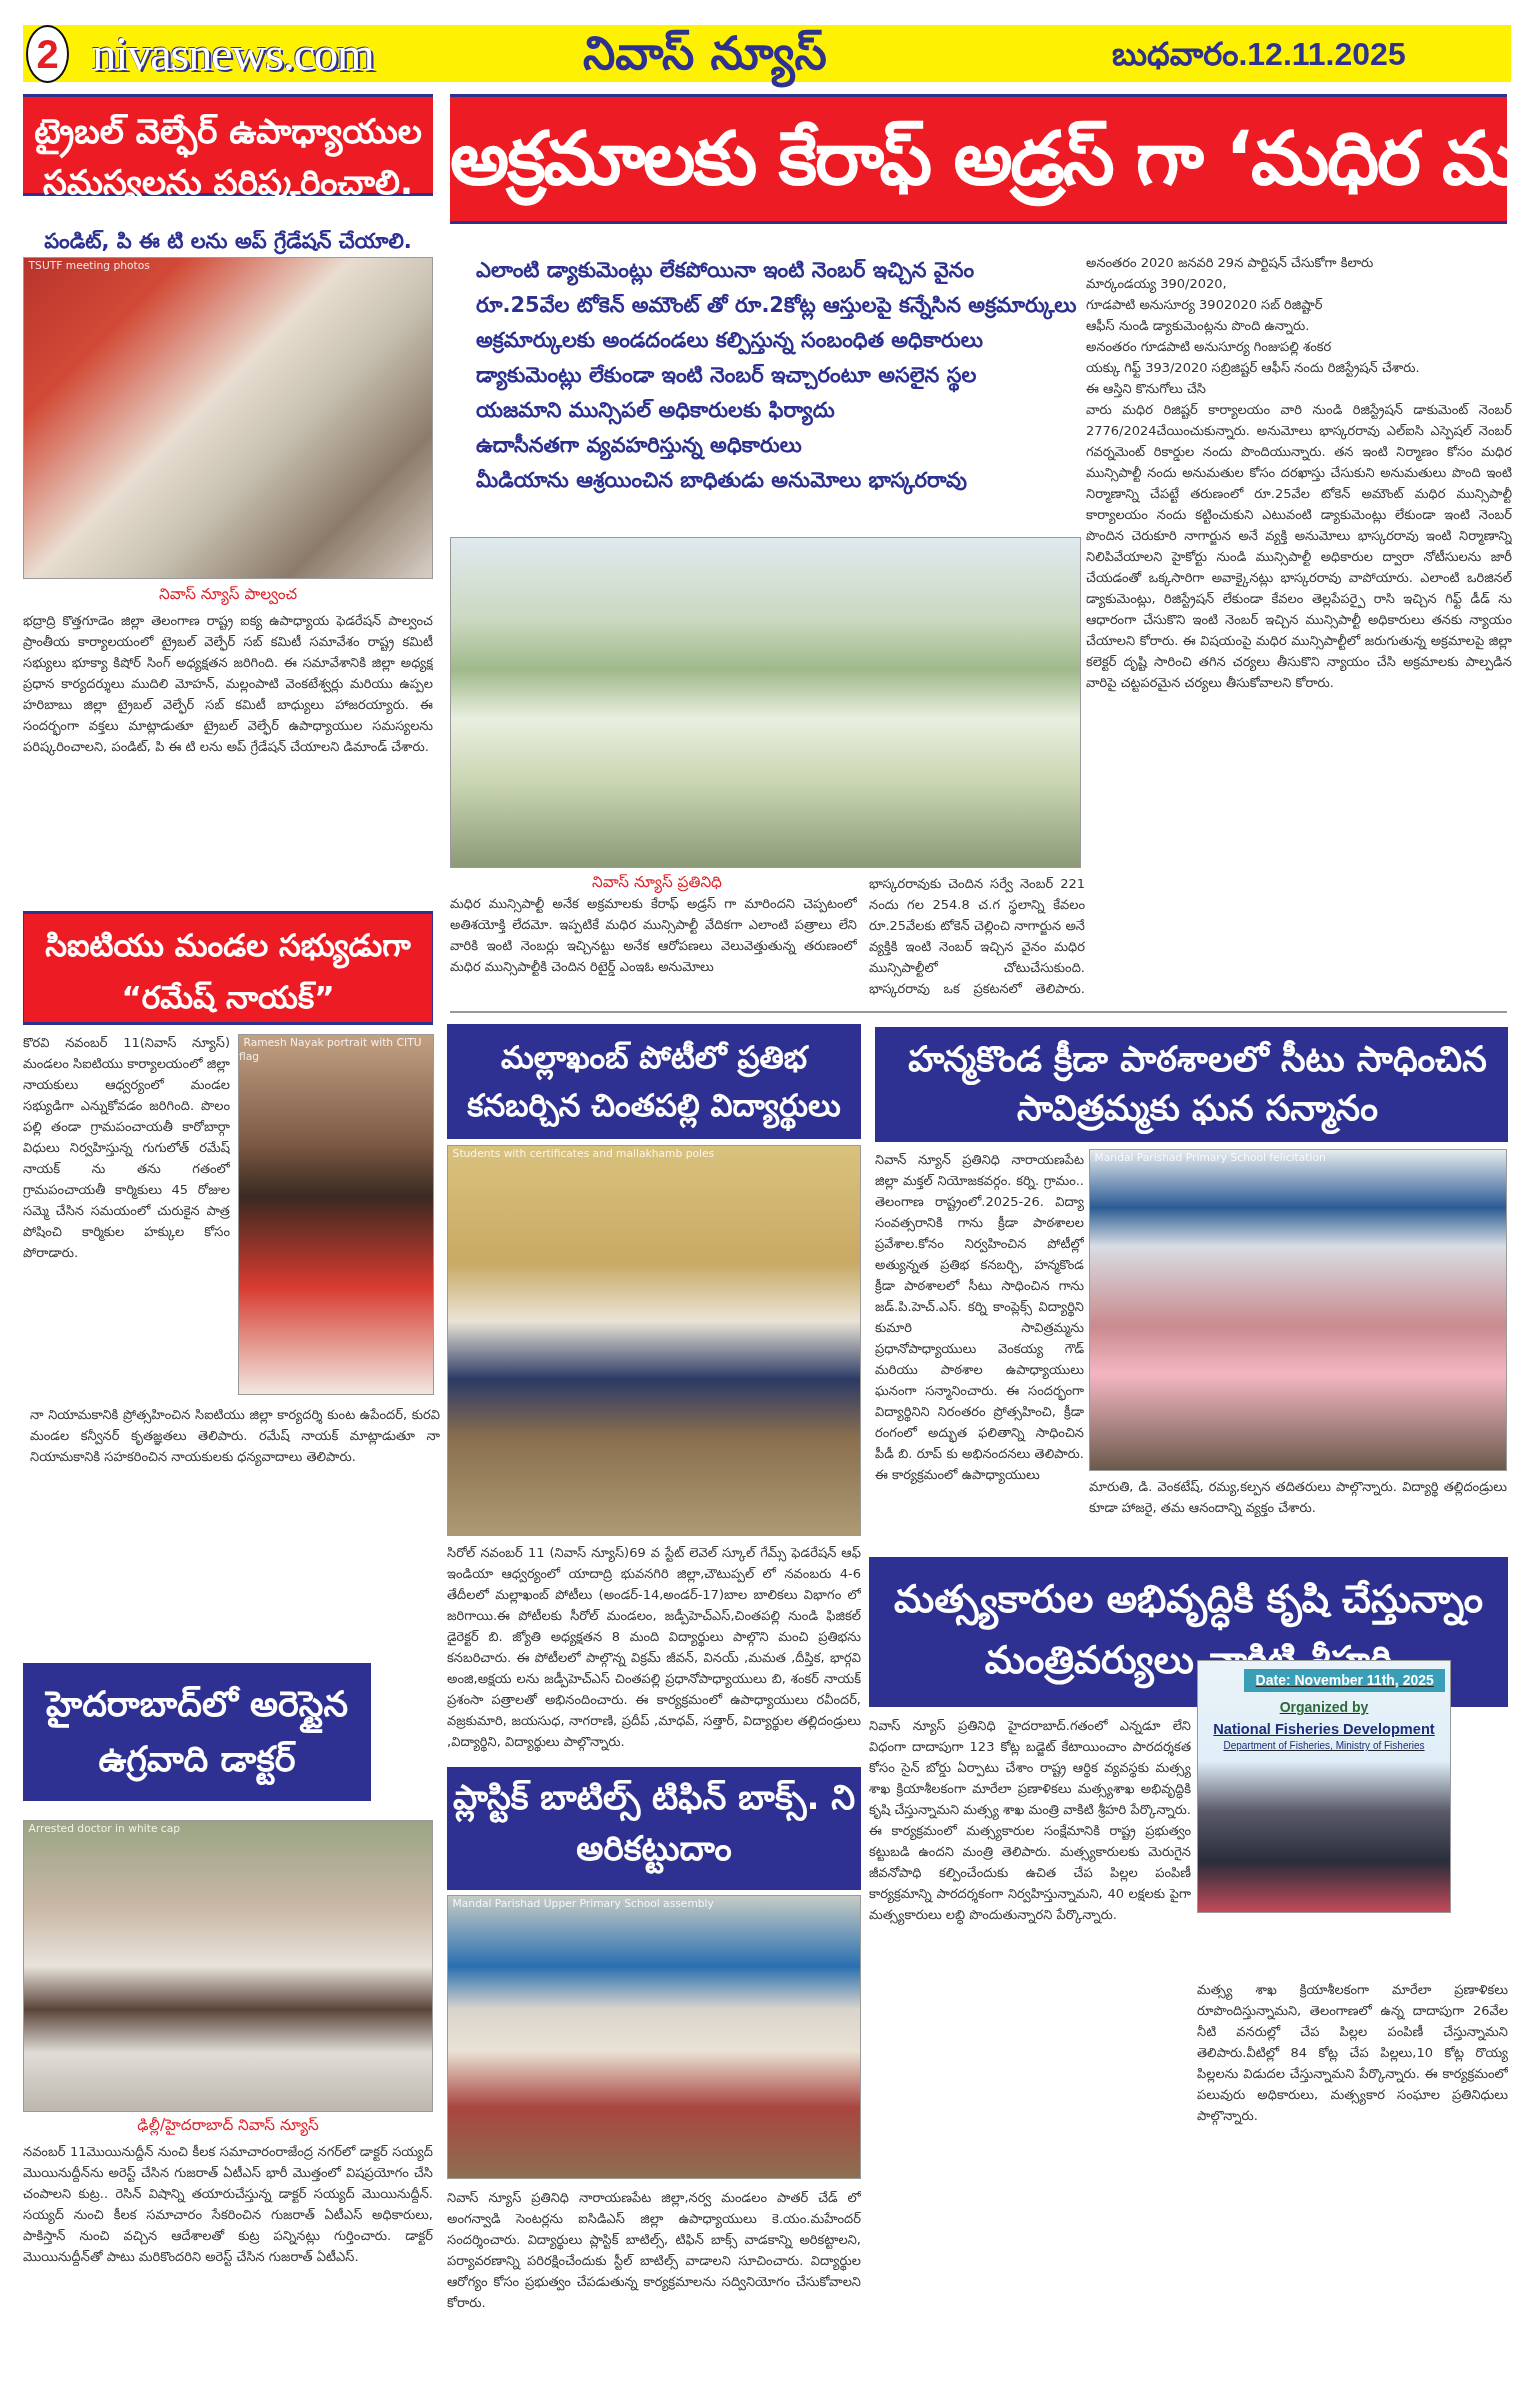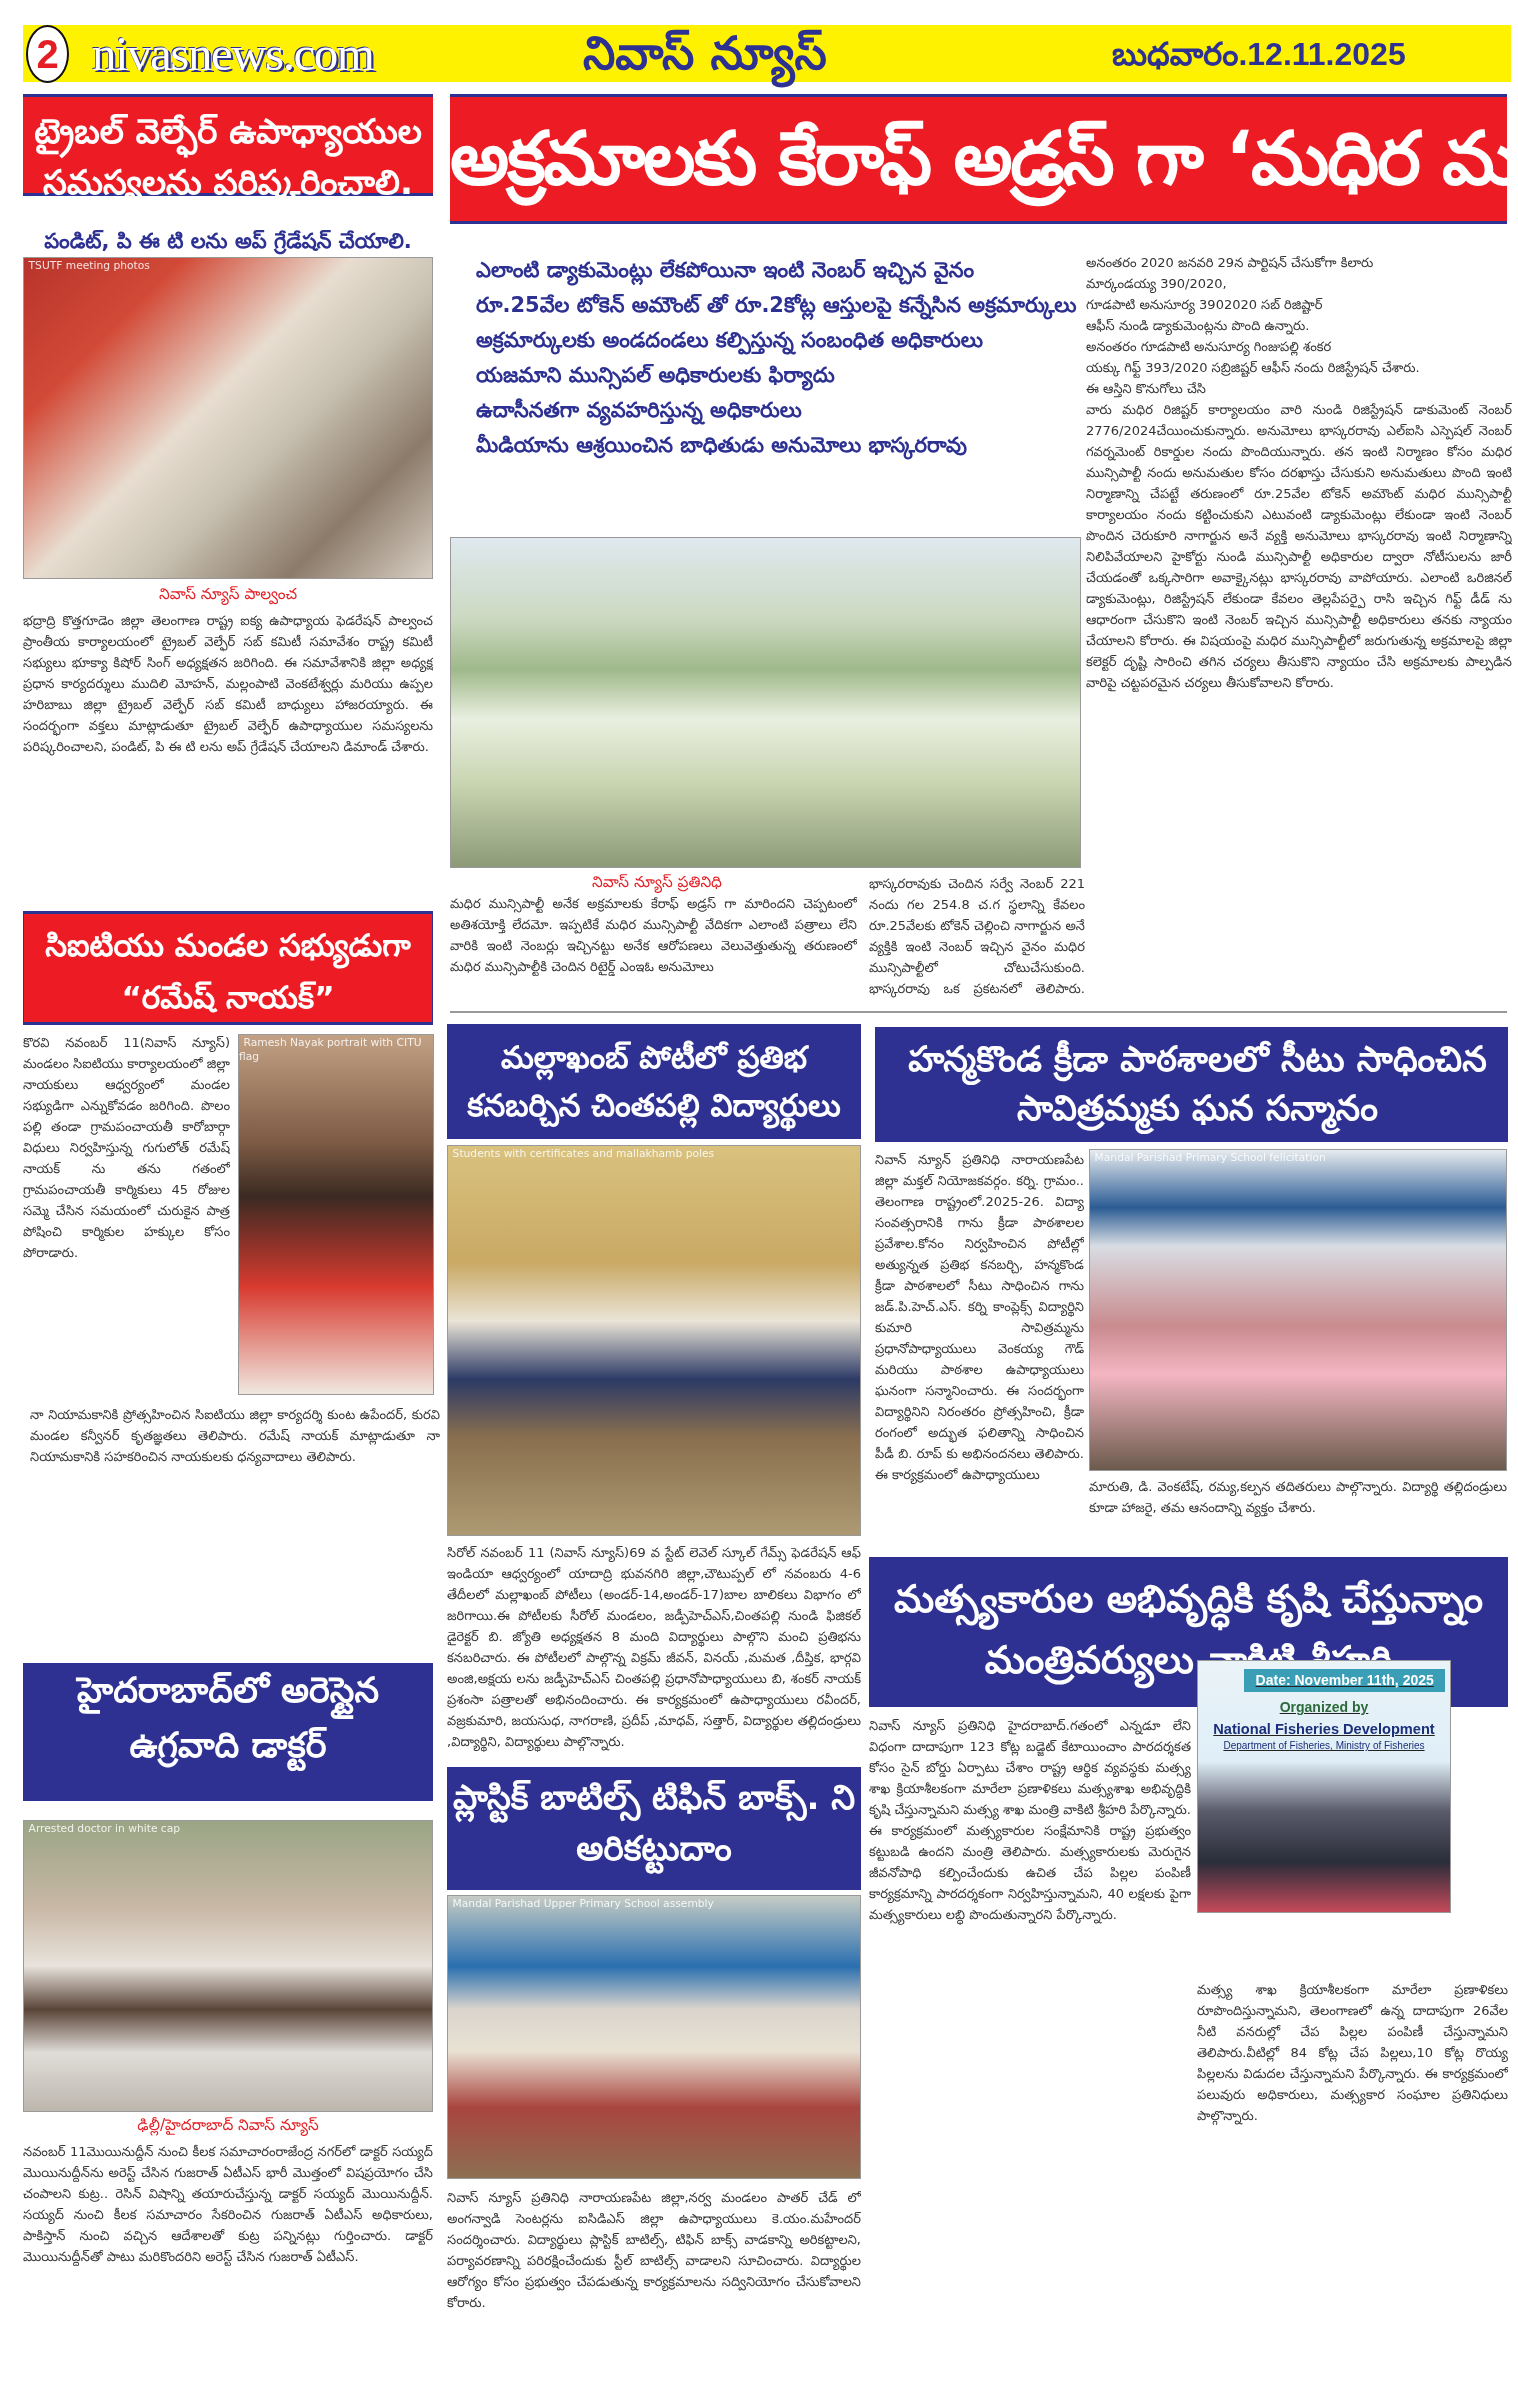--- a/index.html
+++ b/index.html
@@ -46,20 +46,21 @@
 <div class="abs caption-red" style="left:23px;top:585px;width:410px;">నివాస్ న్యూస్ పాల్వంచ</div>
 <div class="abs body-text" style="left:23px;top:610px;width:410px;height:292px;overflow:hidden;">భద్రాద్రి కొత్తగూడెం జిల్లా తెలంగాణ రాష్ట్ర ఐక్య ఉపాధ్యాయ ఫెడరేషన్ పాల్వంచ ప్రాంతీయ కార్యాలయంలో ట్రైబల్ వెల్ఫేర్ సబ్ కమిటీ సమావేశం రాష్ట్ర కమిటీ సభ్యులు భూక్యా కిషోర్ సింగ్ అధ్యక్షతన జరిగింది. ఈ సమావేశానికి జిల్లా అధ్యక్ష ప్రధాన కార్యదర్శులు ముదిలి మోహన్, మల్లంపాటి వెంకటేశ్వర్లు మరియు ఉప్పల హరిబాబు జిల్లా ట్రైబల్ వెల్ఫేర్ సబ్ కమిటీ బాధ్యులు హాజరయ్యారు. ఈ సందర్భంగా వక్తలు మాట్లాడుతూ ట్రైబల్ వెల్ఫేర్ ఉపాధ్యాయుల సమస్యలను పరిష్కరించాలని, పండిట్, పి ఈ టి లను అప్ గ్రేడేషన్ చేయాలని డిమాండ్ చేశారు.</div>
 
 <div class="abs red-box" style="left:450px;top:94px;width:1057px;height:130px;padding-top:7.7px;">
   <span style="font-size:74px;line-height:107px;display:block;white-space:nowrap;letter-spacing:-2.3px;">అక్రమాలకు కేరాఫ్ అడ్రస్ గా ‘మధిర మున్సిపాల్టీ’..!</span>
 </div>
 <div class="abs bullets" style="left:476px;top:253px;width:614px;">
   <div>ఎలాంటి డ్యాకుమెంట్లు లేకపోయినా ఇంటి నెంబర్ ఇచ్చిన వైనం</div>
   <div>రూ.25వేల టోకెన్ అమౌంట్  తో రూ.2కోట్ల ఆస్తులపై కన్నేసిన అక్రమార్కులు</div>
   <div>అక్రమార్కులకు అండదండలు కల్పిస్తున్న సంబంధిత అధికారులు</div>
+  <div>డ్యాకుమెంట్లు లేకుండా ఇంటి నెంబర్ ఇచ్చారంటూ అసలైన స్థల</div>
   <div>యజమాని మున్సిపల్ అధికారులకు ఫిర్యాదు</div>
   <div>ఉదాసీనతగా వ్యవహరిస్తున్న అధికారులు</div>
   <div>మీడియాను ఆశ్రయించిన బాధితుడు అనుమోలు భాస్కరరావు</div>
 </div>
 <div class="abs photo" style="left:450px;top:537px;width:631px;height:331px;background:linear-gradient(180deg,#dfe9ef 0%,#cbd8c0 25%,#9fb98a 40%,#e9efe0 55%,#c8d4b0 75%,#8c9a78 100%);"></div>
 <div class="abs caption-red" style="left:450px;top:873px;width:414px;">నివాస్ న్యూస్ ప్రతినిధి</div>
 <div class="abs body-text" style="left:450px;top:893px;width:407px;height:107px;overflow:hidden;">మధిర మున్సిపాల్టీ అనేక అక్రమాలకు కేరాఫ్ అడ్రస్ గా మారిందని చెప్పటంలో అతిశయోక్తి లేదమో. ఇప్పటికే మధిర మున్సిపాల్టీ వేదికగా ఎలాంటి పత్రాలు లేని వారికి ఇంటి నెంబర్లు ఇచ్చినట్టు అనేక ఆరోపణలు వెలువెత్తుతున్న తరుణంలో మధిర మున్సిపాల్టీకి చెందిన రిటైర్డ్ ఎంఇఓ అనుమోలు</div>
 <div class="abs body-text" style="left:869px;top:873px;width:216px;height:127px;overflow:hidden;">భాస్కరరావుకు చెందిన సర్వే నెంబర్ 221 నందు గల 254.8 చ.గ స్థలాన్ని కేవలం రూ.25వేలకు టోకెన్ చెల్లించి నాగార్జున అనే వ్యక్తికి ఇంటి నెంబర్ ఇచ్చిన వైనం మధిర మున్సిపాల్టీలో చోటుచేసుకుంది. భాస్కరరావు ఒక ప్రకటనలో తెలిపారు. వారు తెలిపిన వివరాల ప్రకారం.</div>
 <div class="abs body-text" style="left:1086px;top:252px;width:426px;">
   <div>అనంతరం 2020 జనవరి 29న పార్టిషన్ చేసుకోగా కిలారు</div>
@@ -104,21 +105,21 @@
 </div>
 <div class="abs body-text" style="left:869px;top:1715px;width:322px;height:675px;overflow:hidden;">నివాస్ న్యూస్ ప్రతినిధి హైదరాబాద్.గతంలో ఎన్నడూ లేని విధంగా దాదాపుగా 123 కోట్ల బడ్జెట్ కేటాయించాం పారదర్శకత కోసం సైన్ బోర్డు ఏర్పాటు చేశాం రాష్ట్ర ఆర్థిక వ్యవస్థకు మత్స్య శాఖ క్రియాశీలకంగా మారేలా ప్రణాళికలు మత్స్యశాఖ అభివృద్ధికి కృషి చేస్తున్నామని మత్స్య శాఖ మంత్రి వాకిటి శ్రీహరి పేర్కొన్నారు. ఈ కార్యక్రమంలో మత్స్యకారుల సంక్షేమానికి రాష్ట్ర ప్రభుత్వం కట్టుబడి ఉందని మంత్రి తెలిపారు. మత్స్యకారులకు మెరుగైన జీవనోపాధి కల్పించేందుకు ఉచిత చేప పిల్లల పంపిణీ కార్యక్రమాన్ని పారదర్శకంగా నిర్వహిస్తున్నామని, 40 లక్షలకు పైగా మత్స్యకారులు లబ్ధి పొందుతున్నారని పేర్కొన్నారు.</div>
 <div class="abs" style="left:1197px;top:1660px;width:254px;height:253px;background:linear-gradient(180deg,#eaf3f8 0%,#dfeef7 40%,#5a5a6a 60%,#2a2d3a 80%,#c44a5a 100%);border:0.8px solid #999;text-decoration:underline;">
   <div style="margin:7.7px 4.6px 0 46px;background:#3a9fb6;color:#fff;font:bold 14px/23px 'Liberation Sans',sans-serif;text-align:center;">Date: November 11th, 2025</div>
   <div style="color:#2d6a3a;font:bold 14px/23px 'Liberation Sans',sans-serif;text-align:center;margin-top:4.6px;">Organized by</div>
   <div style="color:#1c2f7a;font:bold 14.6px/20px 'Liberation Sans',sans-serif;text-align:center;">National Fisheries Development</div>
   <div style="color:#1c2f7a;font:10px/14px 'Liberation Sans',sans-serif;text-align:center;">Department of Fisheries, Ministry of Fisheries</div>
 </div>
 <div class="abs body-text" style="left:1197px;top:1979px;width:311px;height:407px;overflow:hidden;">మత్స్య శాఖ క్రియాశీలకంగా మారేలా ప్రణాళికలు రూపొందిస్తున్నామని, తెలంగాణలో ఉన్న దాదాపుగా 26వేల నీటి వనరుల్లో చేప పిల్లల పంపిణీ చేస్తున్నామని తెలిపారు.వీటిల్లో 84 కోట్ల చేప పిల్లలు,10 కోట్ల రొయ్య పిల్లలను విడుదల చేస్తున్నామని పేర్కొన్నారు. ఈ కార్యక్రమంలో పలువురు అధికారులు, మత్స్యకార సంఘాల ప్రతినిధులు పాల్గొన్నారు.</div>
 
-<div class="abs blue-box" style="left:23px;top:1663px;width:410px;height:138px;">
+<div class="abs blue-box" style="left:23px;top:1663px;width:348px;height:138px;padding-top:14px;">
   <span style="font-size:35px;line-height:55px;display:block;">హైదరాబాద్‌లో అరెస్టైన ఉగ్రవాది డాక్టర్</span>
 </div>
 <div class="abs photo" style="left:23px;top:1820px;width:410px;height:292px;background:linear-gradient(180deg,#9aa585 0%,#c9b8a6 30%,#e8e3dc 50%,#5a4438 65%,#e0ddd8 80%,#bcb6ad 100%);">
   <span class="photo-label">Arrested doctor in white cap</span>
 </div>
 <div class="abs caption-red" style="left:23px;top:2116px;width:410px;">ఢిల్లీ/హైదరాబాద్ నివాస్ న్యూస్</div>
 <div class="abs body-text" style="left:23px;top:2141px;width:410px;height:253px;overflow:hidden;">నవంబర్ 11మొయినుద్దీన్ నుంచి కీలక సమాచారంరాజేంద్ర నగర్‌లో డాక్టర్ సయ్యద్ మొయినుద్దీన్‌ను అరెస్ట్ చేసిన గుజరాత్ ఏటీఎస్ భారీ మొత్తంలో విషప్రయోగం చేసి చంపాలని కుట్ర.. రెసిన్ విషాన్ని తయారుచేస్తున్న డాక్టర్ సయ్యద్ మొయినుద్దీన్. సయ్యద్ నుంచి కీలక సమాచారం సేకరించిన గుజరాత్ ఏటీఎస్ అధికారులు, పాకిస్తాన్ నుంచి వచ్చిన ఆదేశాలతో కుట్ర పన్నినట్లు గుర్తించారు. డాక్టర్ మొయినుద్దీన్‌తో పాటు మరికొందరిని అరెస్ట్ చేసిన గుజరాత్ ఏటీఎస్.</div>
 
 <div class="abs blue-box" style="left:447px;top:1767px;width:414px;height:123px;padding-top:5px;">
   <span style="font-size:34px;line-height:51px;display:block;">ప్లాస్టిక్ బాటిల్స్ టిఫిన్ బాక్స్. ని అరికట్టుదాం</span>

